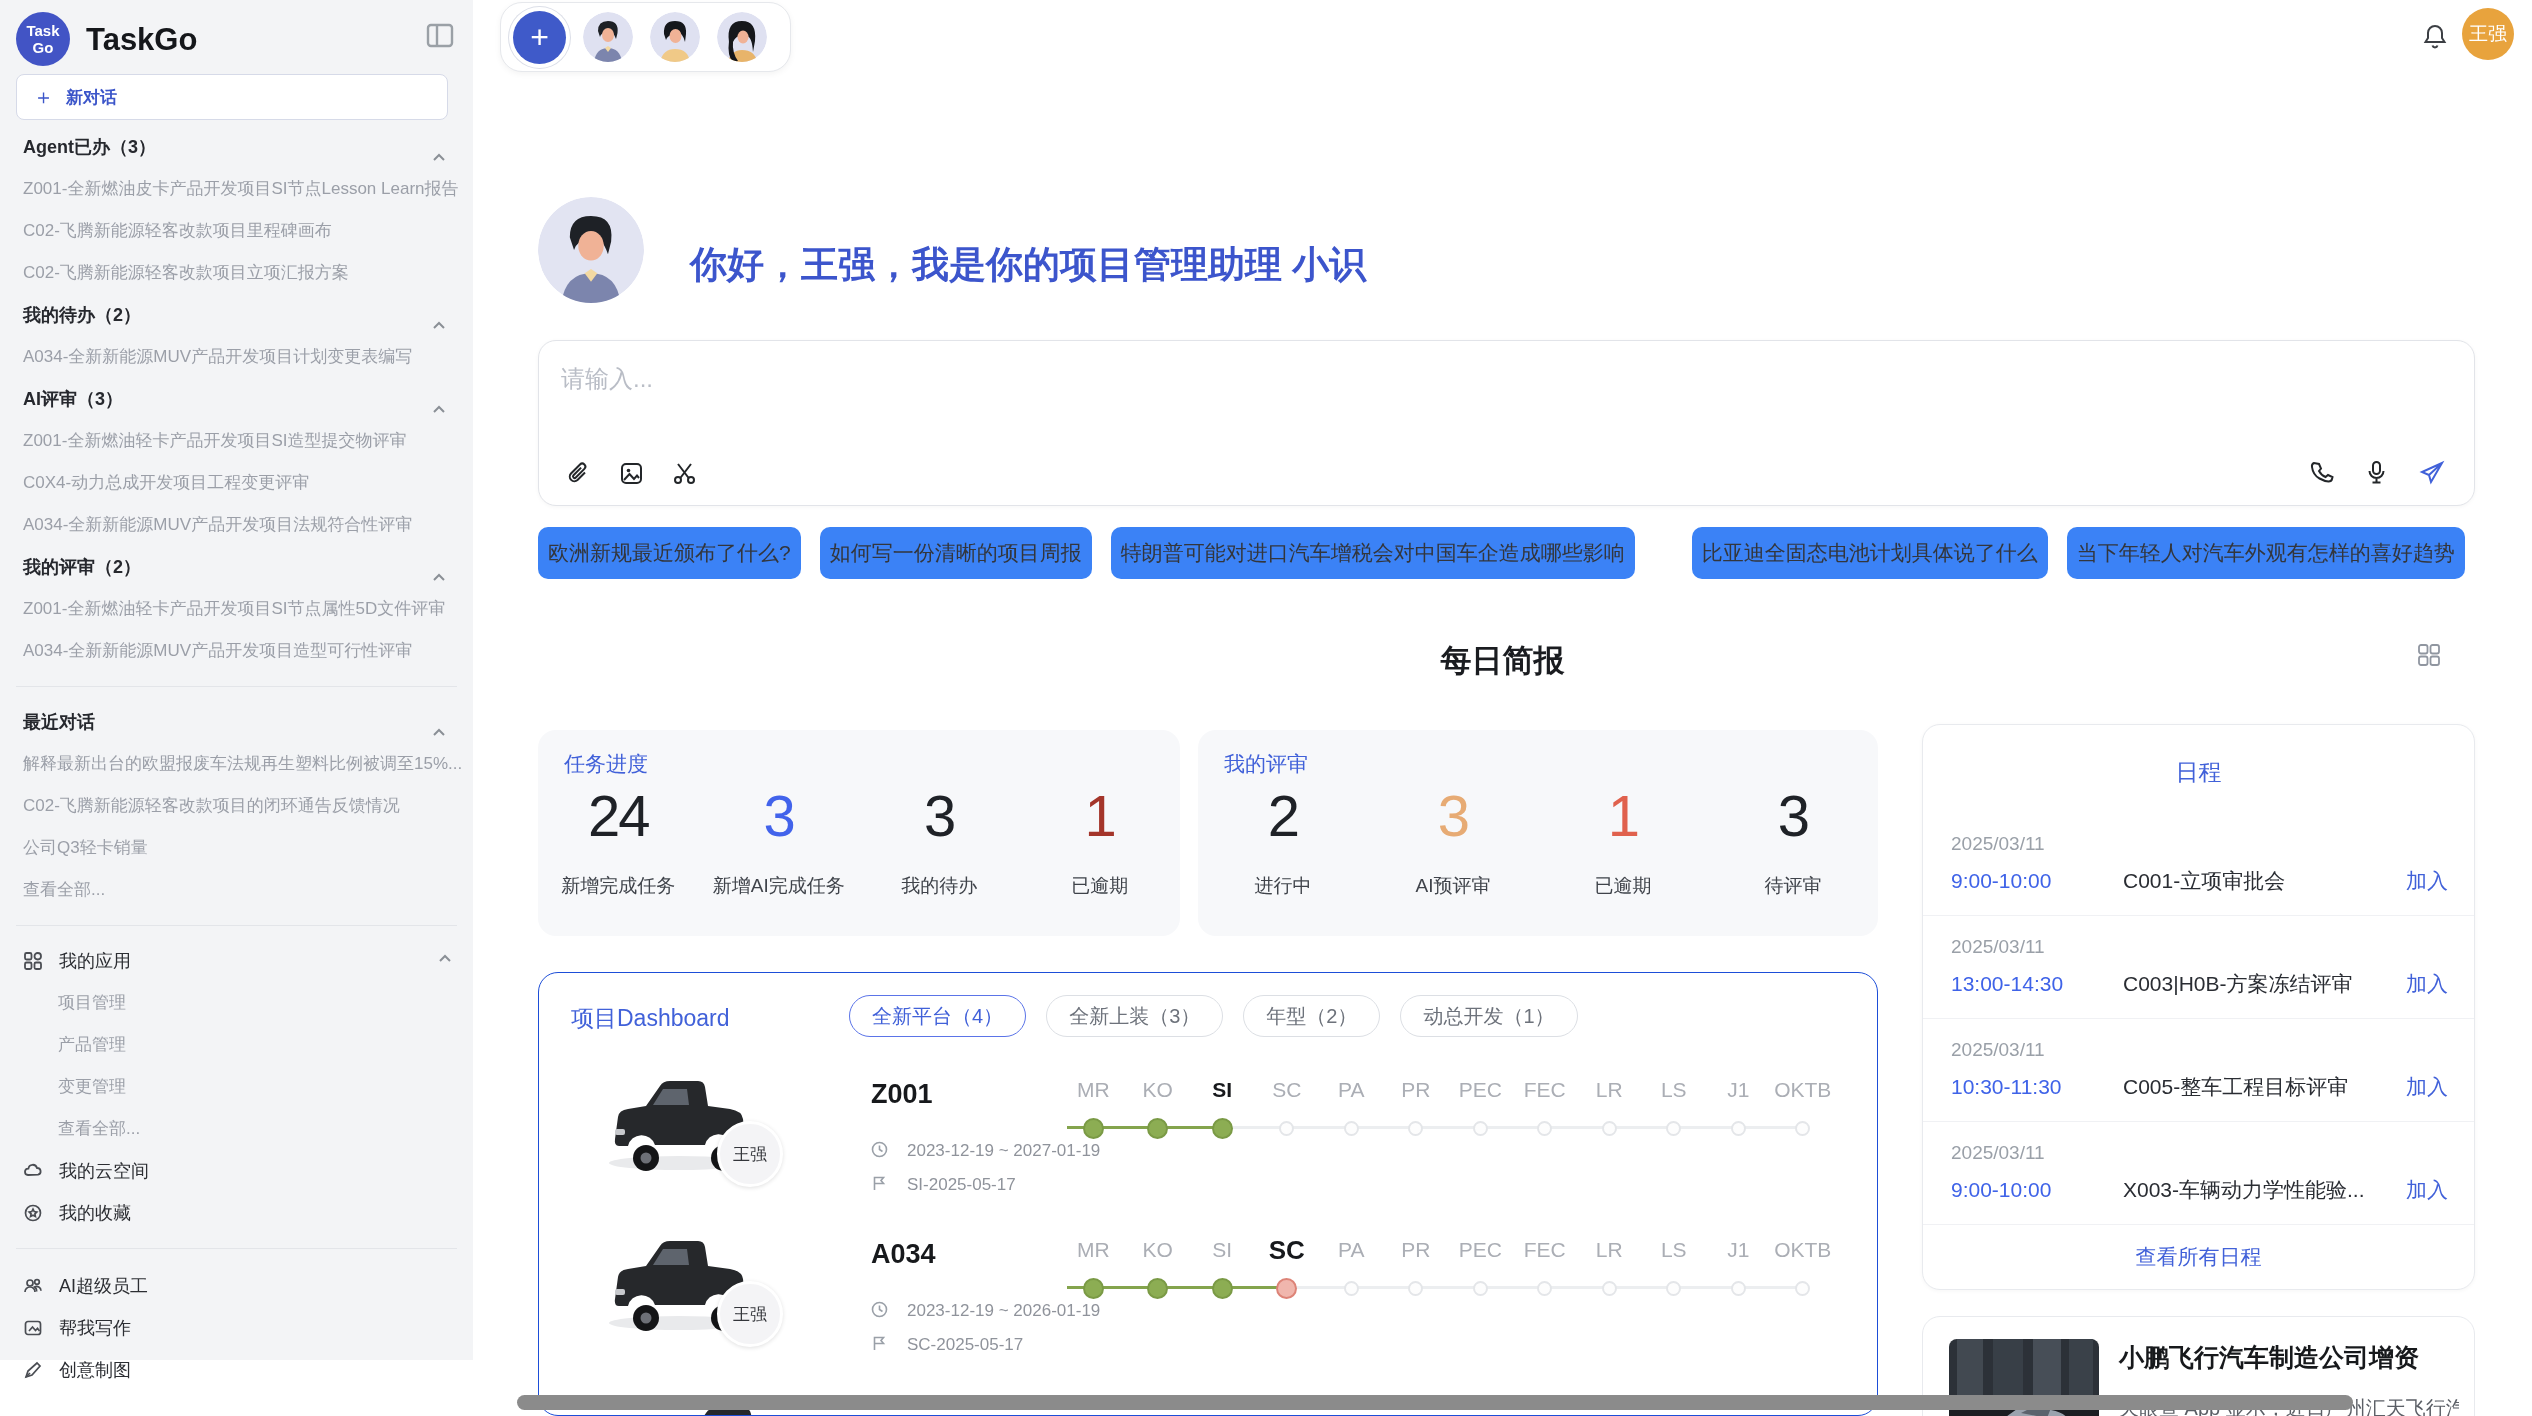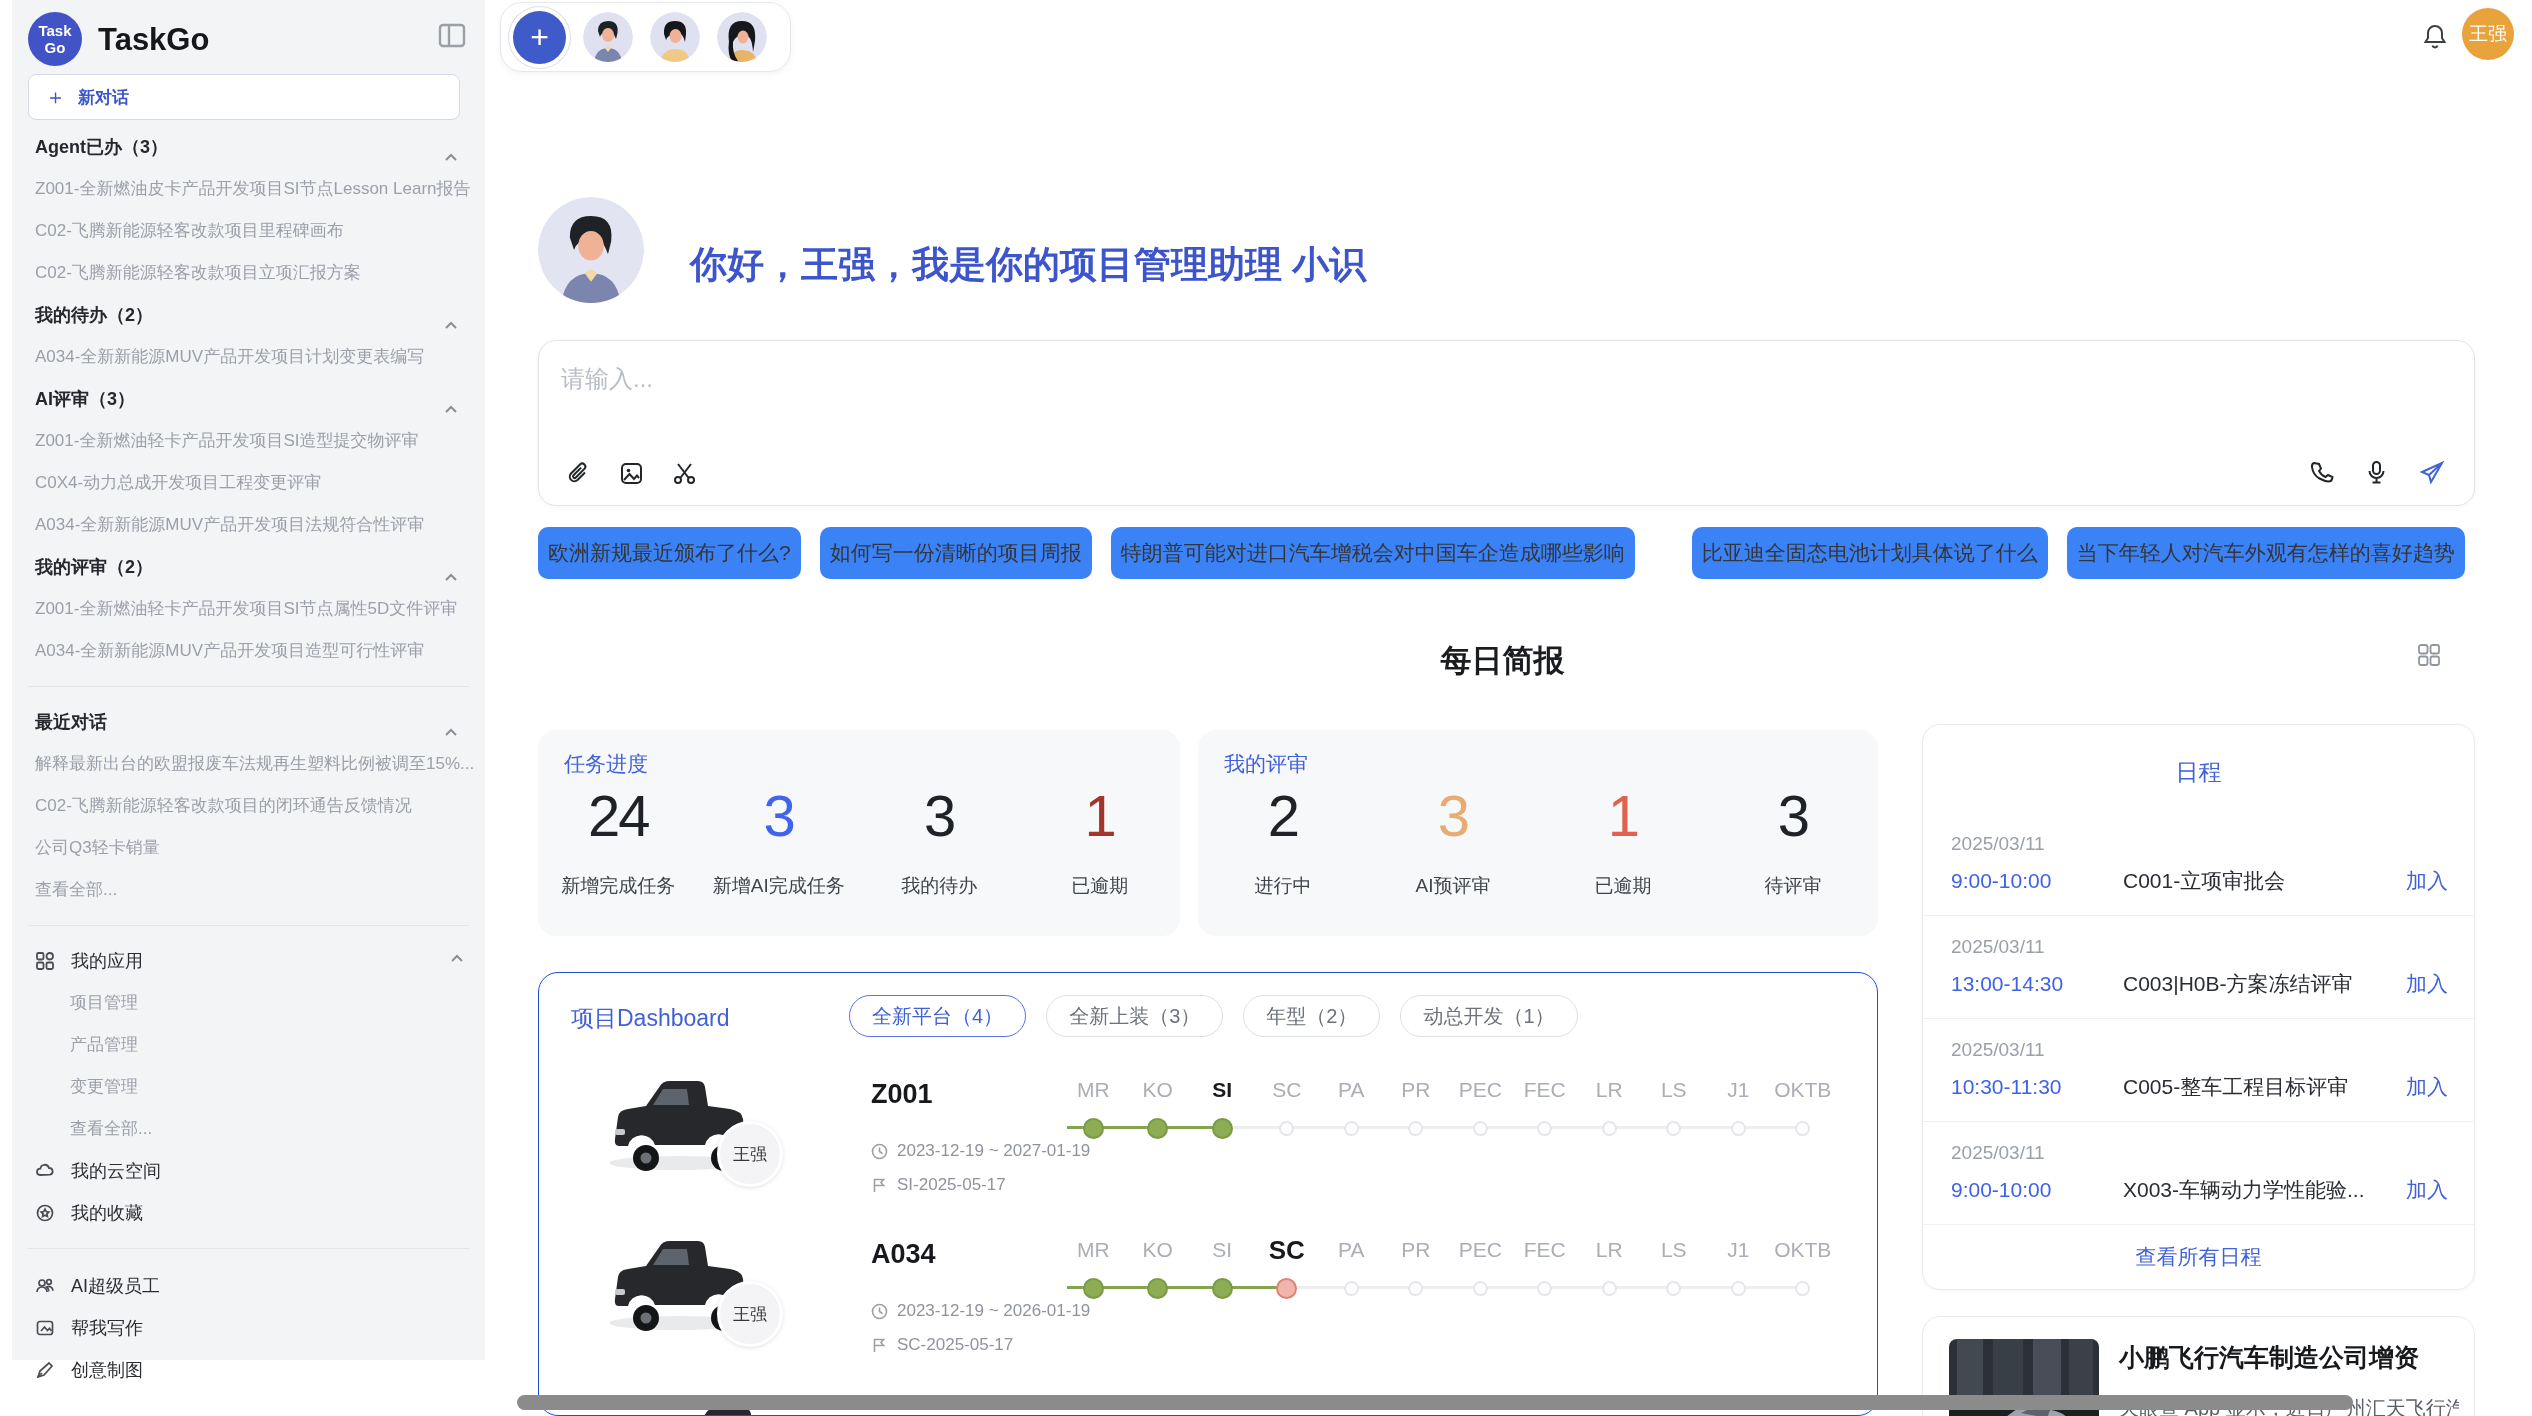--- a/index.html
+++ b/index.html
@@ -1,21 +1,21 @@
 <!DOCTYPE html>
 <html><head>
 <meta charset="utf-8">
 <style>
   * { margin:0; padding:0; box-sizing:border-box; }
   html,body { width:2532px; height:1416px; overflow:hidden; background:#fff;
     font-family:"Liberation Sans","DejaVu Sans",sans-serif; }
   #app { position:relative; width:2532px; height:1416px; }
 
   
-  .sidebar { position:absolute; left:12px; top:0; width:473px; height:1360px; background:#f3f4f6; }
+  .sidebar { position:absolute; left:0; top:0; width:473px; height:1360px; background:#f3f4f6; }
   .logo-circle { position:absolute; left:16px; top:12px; width:54px; height:54px; border-radius:50%;
     background:#4254c5; color:#fff; display:flex; flex-direction:column; align-items:center;
     justify-content:center; font-size:15px; line-height:17px; font-weight:bold; }
   .logo-text { position:absolute; left:86px; top:22px; font-size:31px; font-weight:bold; color:#15171b; }
   .collapse-btn { position:absolute; left:424px; top:20px; width:34px; height:34px; cursor:pointer; }
   .new-chat { position:absolute; left:16px; top:74px; width:432px; height:46px; background:#fff;
     border:1px solid #d6dae8; border-radius:8px; color:#3b55c9; font-size:17px; font-weight:bold;
     display:flex; align-items:center; gap:12px; padding-left:16px; cursor:pointer; }
   .new-chat .plus { font-size:21px; font-weight:normal; }
   .side-list { position:absolute; left:0; top:126px; width:473px; }
@@ -88,21 +88,21 @@
   .dash-filters { position:absolute; left:310px; top:22px; display:flex; gap:20px; }
   .f-chip { height:42px; line-height:40px; padding:0 22px; border-radius:21px; font-size:20px;
     border:1px solid #dcdfe4; color:#6d727b; background:#fff; white-space:nowrap; cursor:pointer; }
   .f-chip.active { border:1.5px solid #5b74e8; color:#4161d9; }
   .proj-row { position:absolute; left:0; width:1340px; height:160px; }
   .proj-row .truck { position:absolute; left:56px; top:0px; width:168px; height:120px; }
   .owner-badge { position:absolute; left:178px; top:62px; width:66px; height:66px; border-radius:50%;
     background:#f4f4f6; border:3px solid #fff; box-shadow:0 1px 4px rgba(0,0,0,.12);
     display:flex; align-items:center; justify-content:center; font-size:17px; color:#34363b; }
   .proj-code { position:absolute; left:332px; top:20px; font-size:27px; font-weight:bold; color:#17191c; }
-  .proj-meta { position:absolute; left:332px; display:flex; align-items:center; gap:9px;
+  .proj-meta { position:absolute; left:332px; display:flex; gap:19px;
     font-size:17px; color:#8f939b; }
   .meta-dates { top:82px; } .meta-flag { top:116px; }
   .ms-track { position:absolute; left:522px; top:16px; width:780px; height:110px; }
   .ms-cols { position:absolute; left:0; top:0; display:flex; z-index:2; }
   .ms-col { width:64.5px; flex:none; text-align:center; }
   .ms-label { height:30px; line-height:30px; font-size:21px; color:#abaeb5; }
   .ms-label.ms-current { color:#17191c; font-weight:bold; }
   .ms-label.ms-current-overdue { color:#17191c; font-weight:bold; font-size:26px; }
   .ms-dotwrap { height:46px; display:flex; align-items:center; justify-content:center; }
   .ms-dot { width:15px; height:15px; border-radius:50%; background:#fdfdfd; border:2px solid #e4e6e9; }

